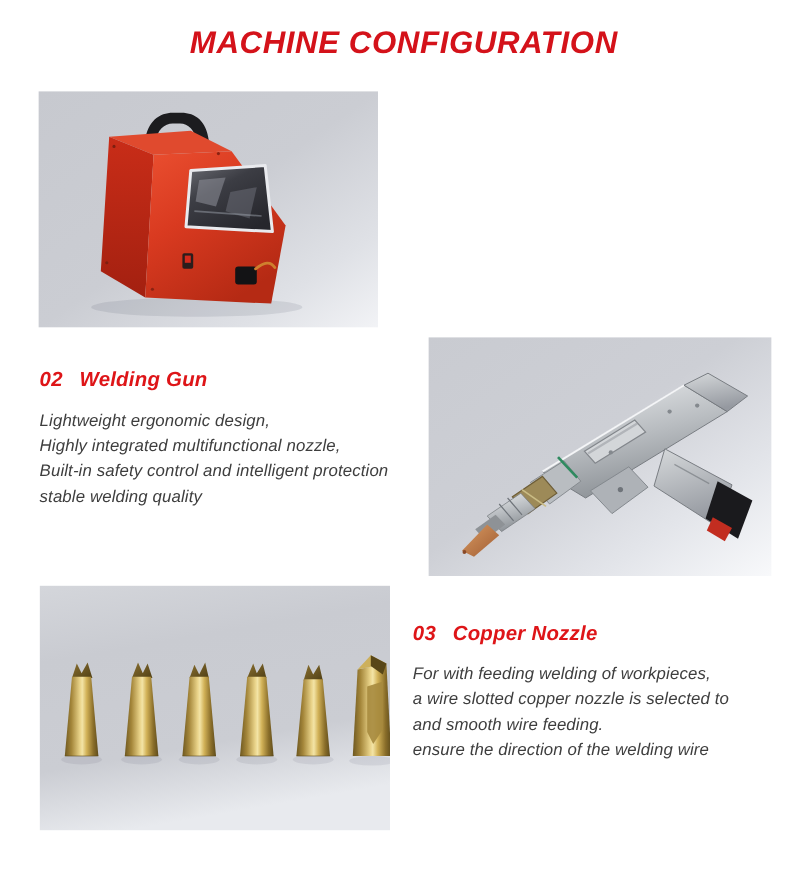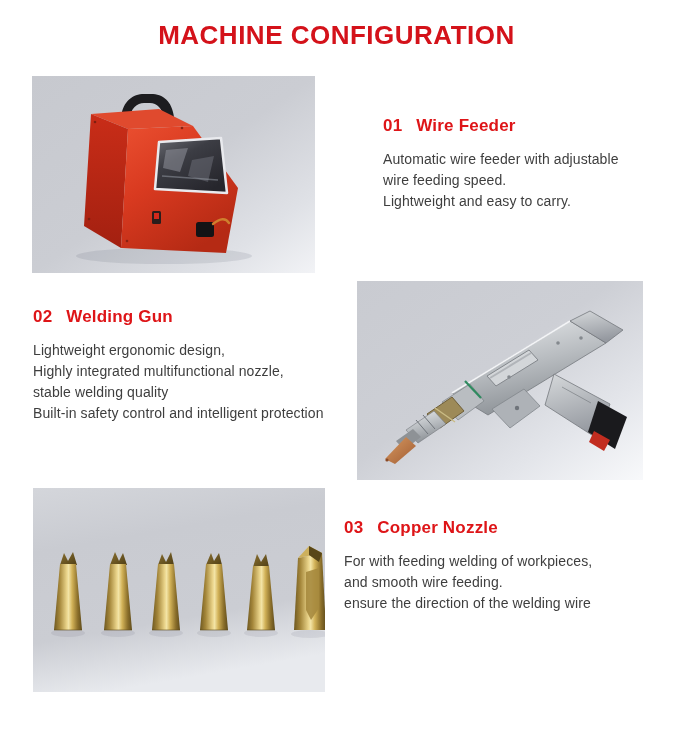--- a/index.html
+++ b/index.html
@@ -1,17 +1,17 @@
 <!DOCTYPE html>
 <html><head>
 <meta charset="utf-8">
 <style>
   html,body{margin:0;padding:0;background:#ffffff;}
   .page{position:relative;width:673px;height:731px;background:#ffffff;overflow:hidden;
-        font-family:"Liberation Sans",sans-serif;}
+        font-family:"Liberation Sans",sans-serif;font-style:italic;}
   .title{position:absolute;left:0;top:20px;width:100%;margin:0;text-align:center;
          font-size:26px;font-weight:bold;letter-spacing:.5px;color:#d4121a;line-height:30px;}
   .photo{position:absolute;margin:0;padding:0;}
   .photo svg{display:block;width:100%;height:100%;}
   .textblock{position:absolute;}
   .sec-head{margin:0;font-size:17px;font-weight:bold;color:#de1518;line-height:20px;letter-spacing:.2px;}
   .sec-head .name{margin-left:9px;}
   .body{margin-top:13px;}
   .body p{margin:0;font-size:14px;line-height:21px;color:#3e3e3e;letter-spacing:.1px;}
 </style>
@@ -60,42 +60,31 @@
       <rect x="122" y="137" width="5" height="6" fill="#d2291c"></rect>
       <rect x="164" y="146" width="18" height="15" rx="2.5" fill="#131315"></rect>
       <path d="M181,148 q11,-9 16,-1" stroke="#cf7f2e" stroke-width="2.4" fill="none" stroke-linecap="round"></path>
       <circle cx="63" cy="46" r="1.3" fill="#7e1f10"></circle>
       <circle cx="150" cy="52" r="1.3" fill="#8a2212"></circle>
       <circle cx="57" cy="143" r="1.3" fill="#7e1f10"></circle>
       <circle cx="95" cy="165" r="1.3" fill="#8a2212"></circle>
     </svg>
   </figure>
 
-  <div class="textblock" style="left:383px;top:116px;width:270px;">
-    <h2 class="sec-head">
-      <span class="num">01</span>
-      <span class="name">Wire Feeder</span>
-    </h2>
-    <div class="body">
-      <p>Automatic wire feeder with adjustable</p>
-      <p>wire feeding speed.</p>
-      <p>Lightweight and easy to carry.</p>
-    </div>
-  </div>
 
   <div class="textblock" style="left:33px;top:307px;width:315px;">
     <h2 class="sec-head">
       <span class="num">02</span>
       <span class="name">Welding Gun</span>
     </h2>
     <div class="body">
       <p>Lightweight ergonomic design,</p>
       <p>Highly integrated multifunctional nozzle,</p>
+      <p>Built-in safety control and intelligent protection</p>
       <p>stable welding quality</p>
-      <p>Built-in safety control and intelligent protection</p>
     </div>
   </div>
 
   <figure class="photo" style="left:357px;top:281px;width:286px;height:199px;" aria-label="Handheld metallic welding gun with copper nozzle tip">
     <svg viewBox="0 0 286 199">
       <defs>
         <linearGradient id="bg2" x1="0" y1="0" x2="1" y2="1">
           <stop offset="0" stop-color="#c9cbd1"></stop>
             <stop offset=".45" stop-color="#cdcfd5"></stop>
           <stop offset=".75" stop-color="#e3e5ea"></stop>
@@ -207,18 +196,19 @@
     </svg>
   </figure>
 
   <div class="textblock" style="left:344px;top:518px;width:300px;">
     <h2 class="sec-head">
       <span class="num">03</span>
       <span class="name">Copper Nozzle</span>
     </h2>
     <div class="body">
       <p>For with feeding welding of workpieces,</p>
+      <p>a wire slotted copper nozzle is selected to</p>
       <p>and smooth wire feeding.</p>
       <p>ensure the direction of the welding wire</p>
     </div>
   </div>
 
 </div>
 
 </body></html>

